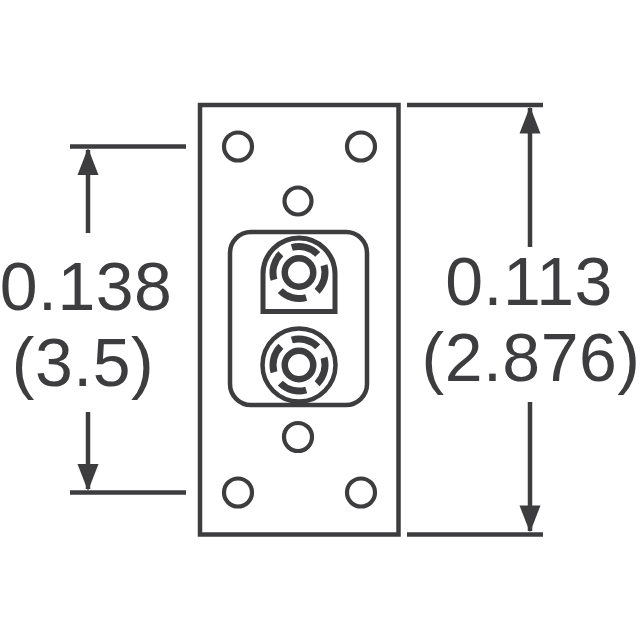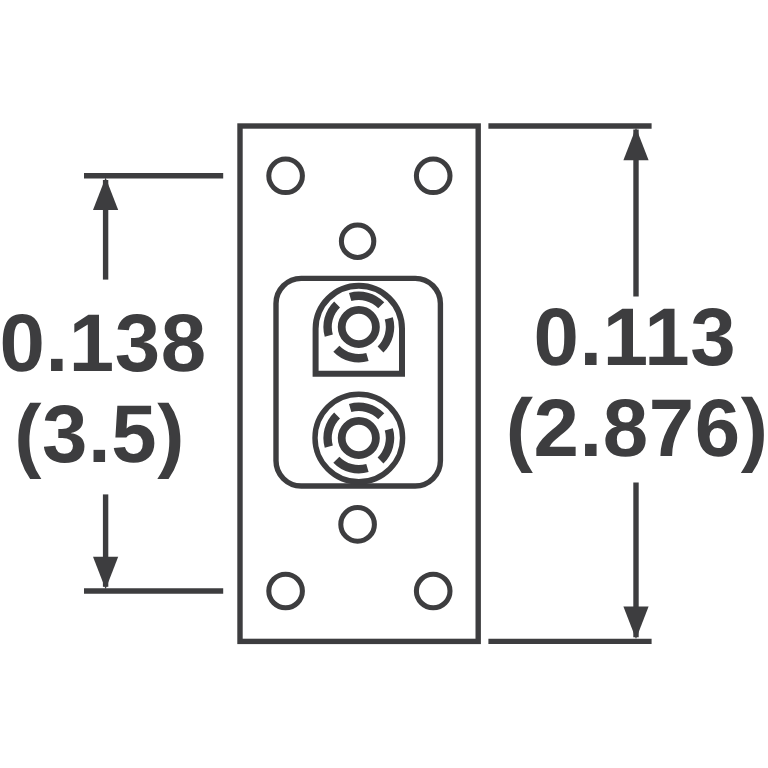--- a/index.html
+++ b/index.html
@@ -6,21 +6,20 @@
     margin: 0;
     padding: 0;
     width: 640px;
     height: 640px;
     background: #ffffff;
     overflow: hidden;
   }
   .drawing-wrap {
     width: 640px;
     height: 640px;
-    font-weight: bold;
   }
   svg {
     display: block;
   }
   .stroke {
     fill: none;
     stroke: #3d3d3f;
   }
   .fillshape {
     fill: #3d3d3f;

